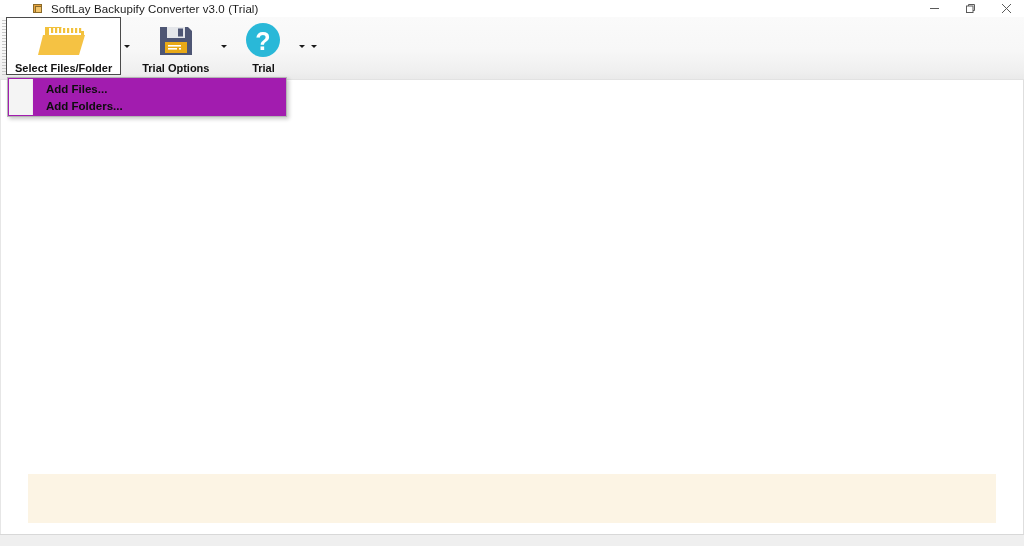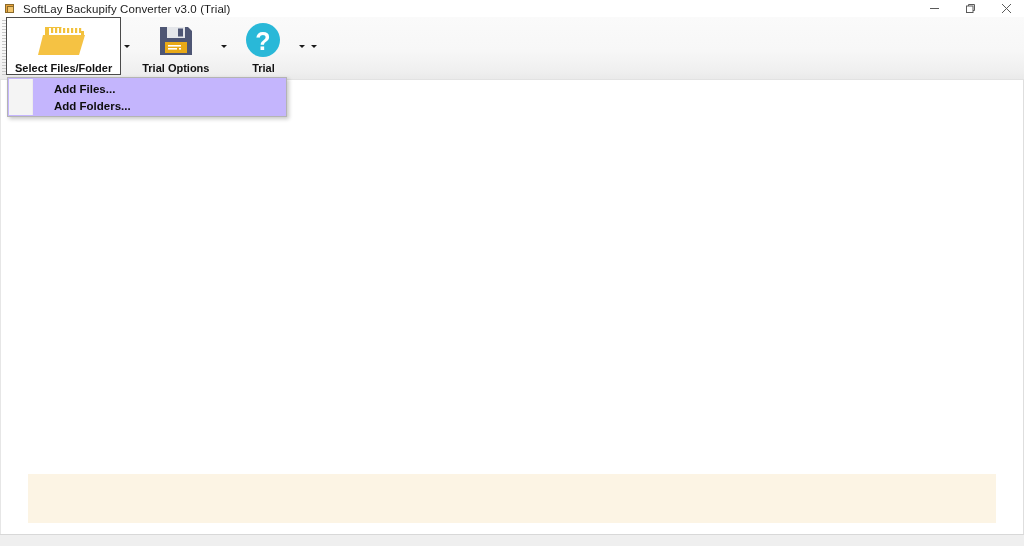--- a/index.html
+++ b/index.html
@@ -28,20 +28,21 @@
 
   
   #title-bar {
     height: 17px;
     min-height: 17px;
     background: #ffffff;
     display: flex;
     align-items: center;
     position: relative;
     user-select: none;
+    padding-left: 28px;
   }
   #app-icon {
     width: 11px;
     height: 11px;
     margin-left: 5px;
     margin-right: 7px;
     position: relative;
     flex: 0 0 auto;
   }
   #app-icon .ic-back {
@@ -180,25 +181,25 @@
     background: #efefef;
     border-top: 1px solid #d8d8d8;
   }
 
   
   #dropdown-menu {
     position: absolute;
     left: 7px;
     top: 77px;
     width: 280px;
-    background: #c4b5fd;
+    background: #a21caf;
     border: 1px solid #b4b4b4;
     box-shadow: 2px 2px 4px rgba(0,0,0,0.22);
     z-index: 50;
-    padding: 2px 16px;
+    padding: 2px 8px;
     box-sizing: border-box;
   }
   #dropdown-menu::before {
     content: "";
     position: absolute;
     left: 1px; top: 1px;
     width: 23px; bottom: 1px;
     background: #f4f4f4;
     border-right: 1px solid #ededed;
   }

